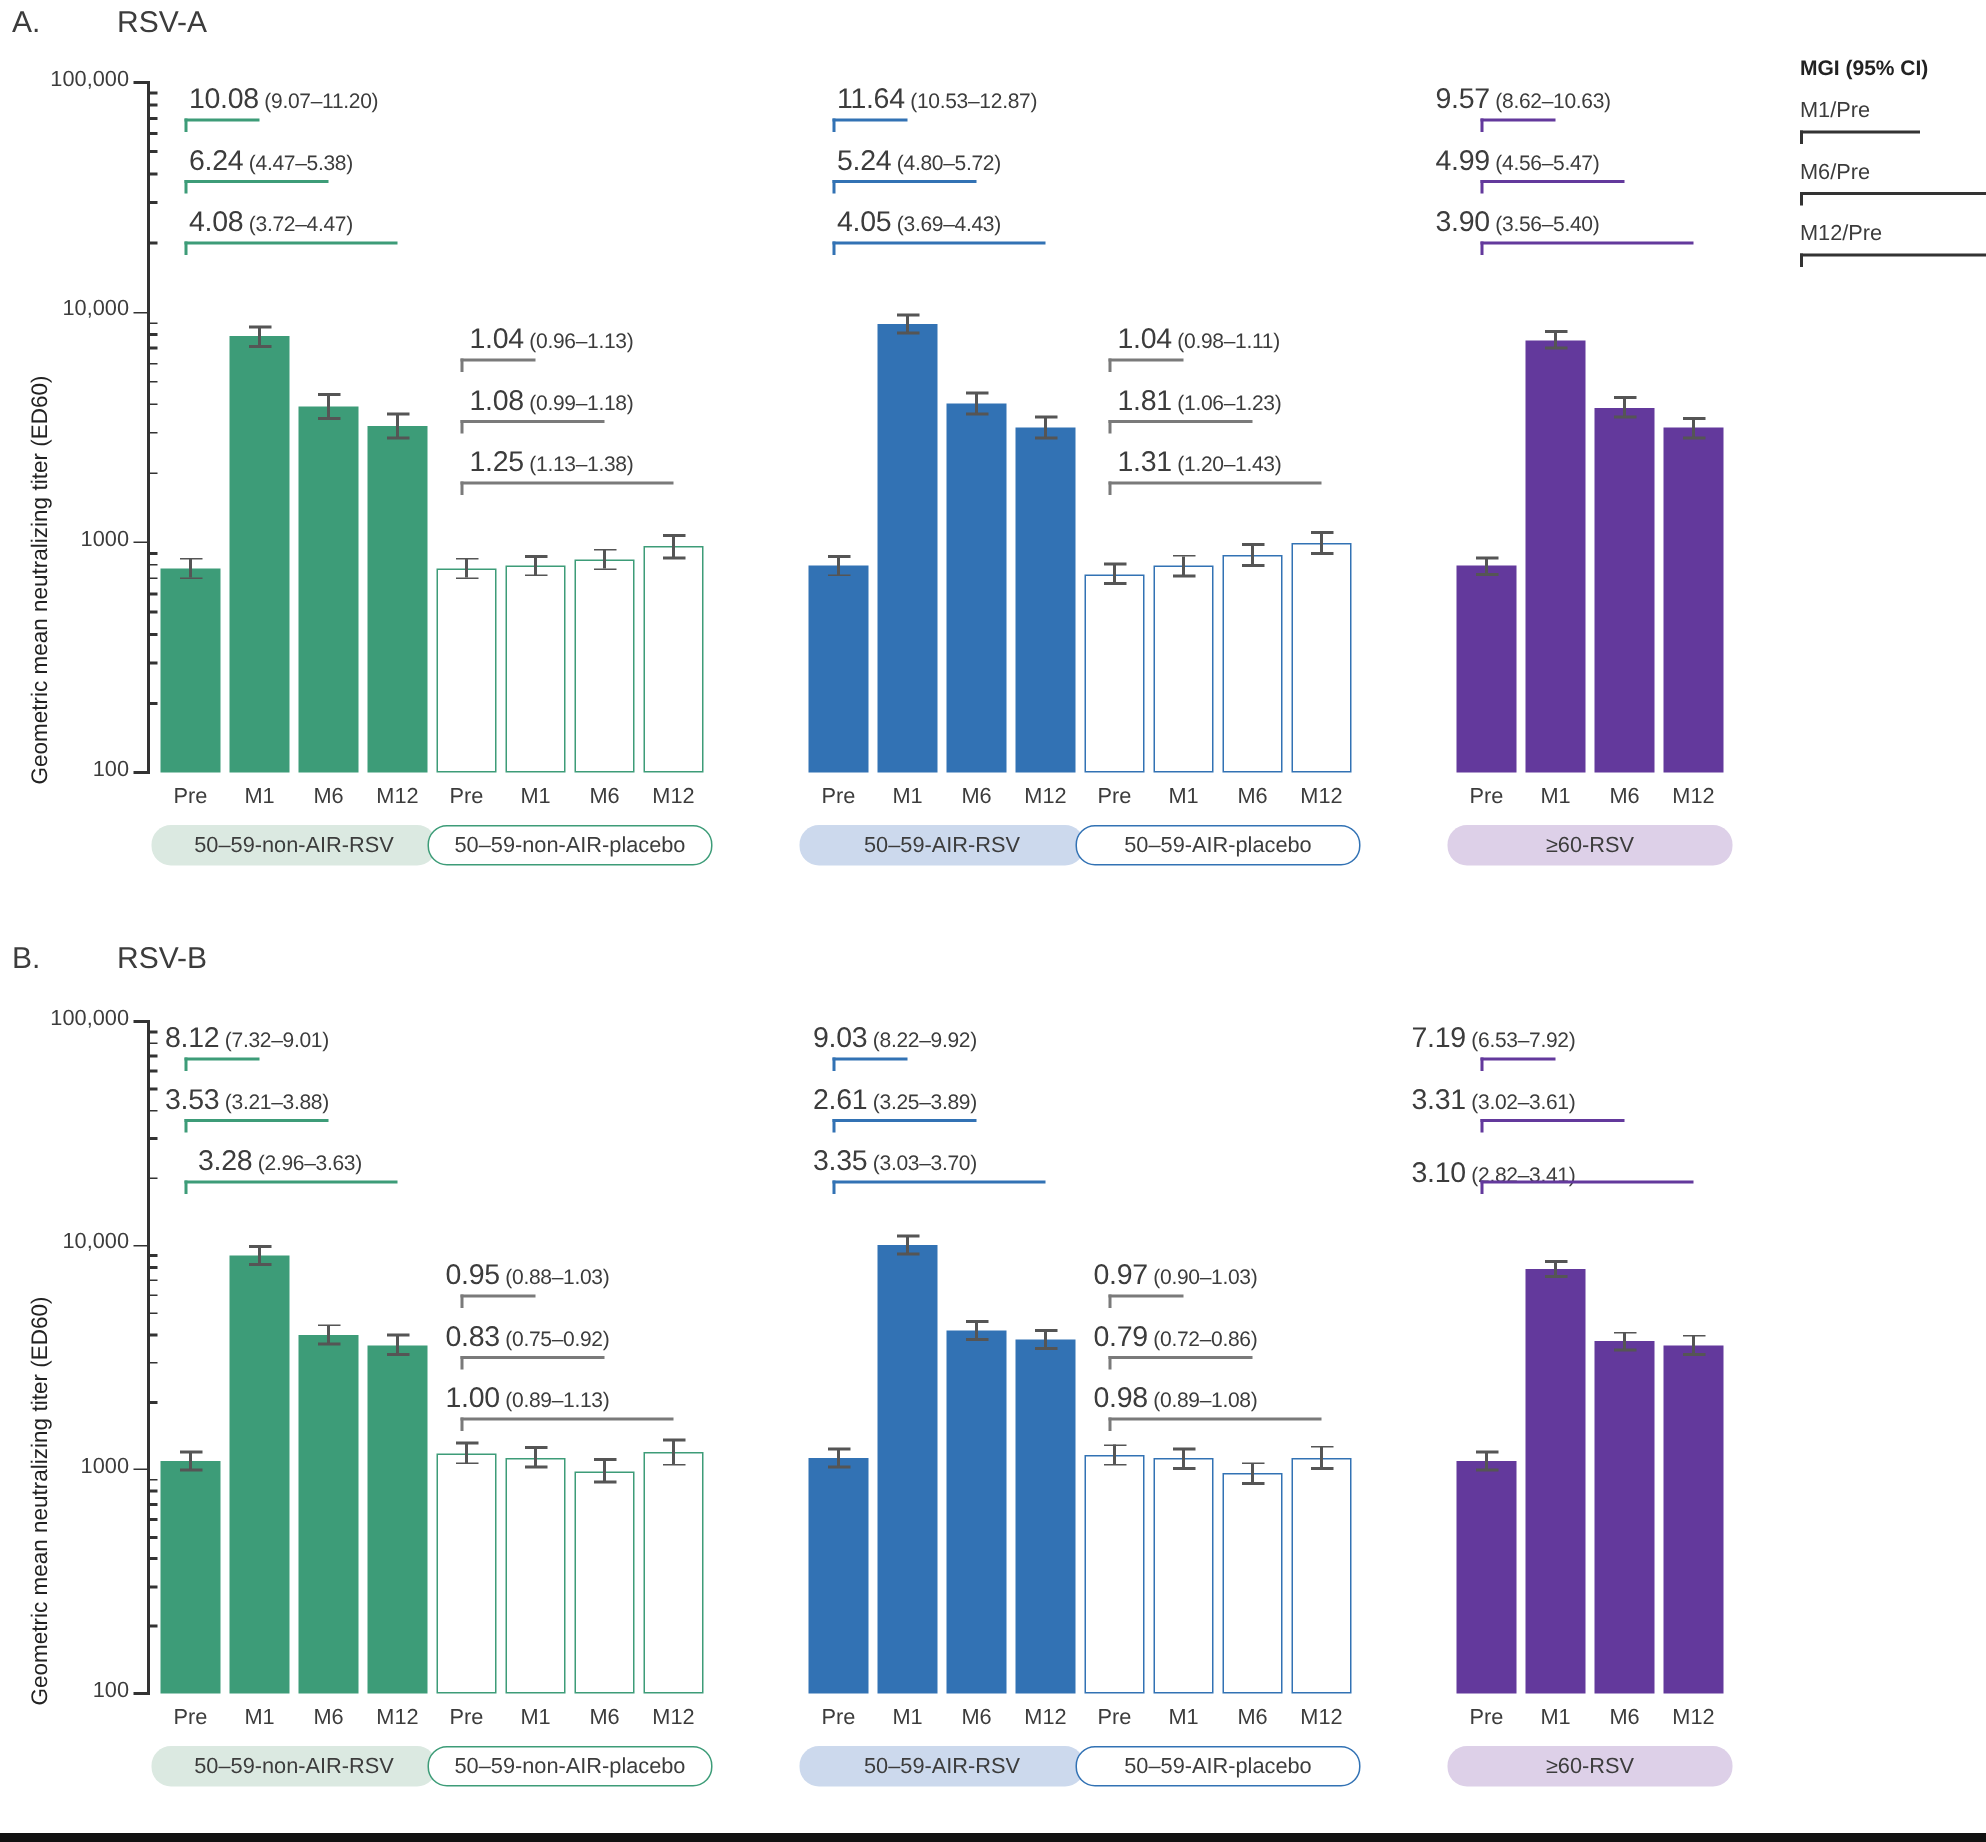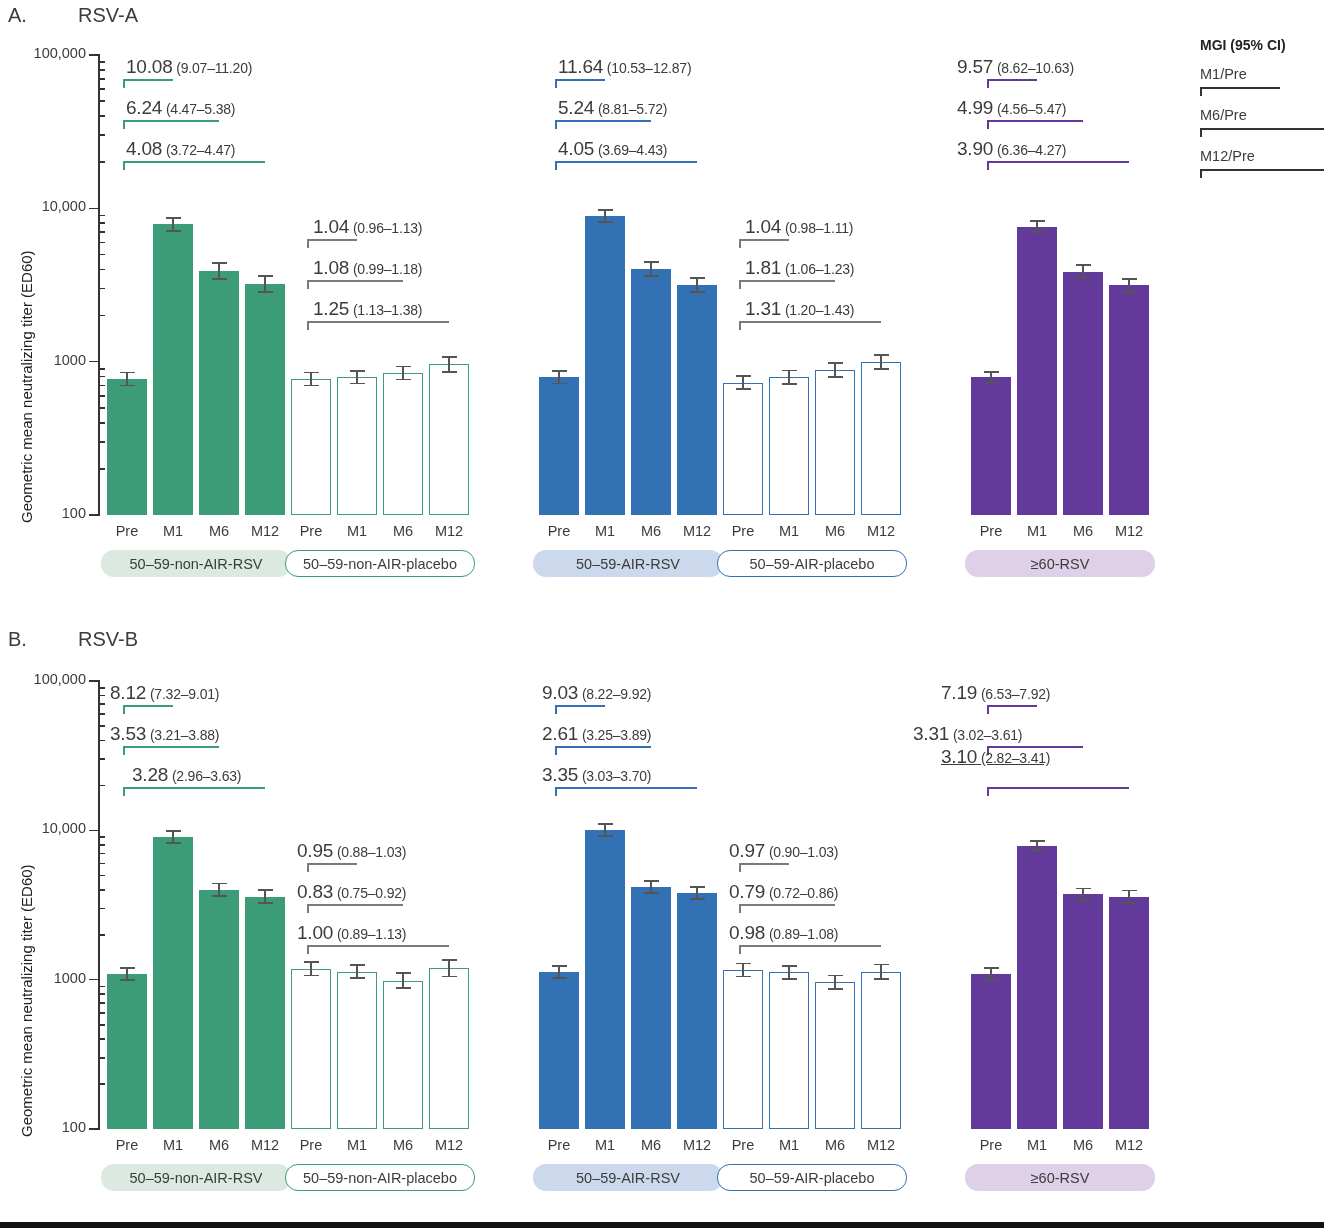--- a/index.html
+++ b/index.html
@@ -160,21 +160,21 @@
     <div class="errbar" style="left: 696.1px; top: 277.863px; height: 14.5293px;"></div>
     <div class="errcap" style="left: 689.5px; top: 276.963px;"></div>
     <div class="errcap" style="left: 689.5px; top: 291.493px;"></div>
     <div class="xtick" style="left: 669px; top: 523px; width: 56px;">M12</div>
     <div class="grouplabel" style="left: 533px; top: 550px; width: 190px; height: 27px; background: rgb(204, 217, 237); border: none;">50–59-AIR-RSV</div>
     <div class="mgi-val" style="left: 558px; top: 56px;"><span>11.64</span><span class="ci"> (10.53–12.87)</span></div>
     <div class="brk" style="left: 555px; top: 79px; width: 50px;">
       <div class="h" style="width: 50px; background: rgb(50, 114, 180);"></div>
       <div class="v" style="background: rgb(50, 114, 180);"></div>
     </div>
-    <div class="mgi-val" style="left: 558px; top: 97px;"><span>5.24</span><span class="ci"> (8.81–5.72)</span></div>
+    <div class="mgi-val" style="left: 558px; top: 97px;"><span>5.24</span><span class="ci"> (4.80–5.72)</span></div>
     <div class="brk" style="left: 555px; top: 120px; width: 96px;">
       <div class="h" style="width: 96px; background: rgb(50, 114, 180);"></div>
       <div class="v" style="background: rgb(50, 114, 180);"></div>
     </div>
     <div class="mgi-val" style="left: 558px; top: 138px;"><span>4.05</span><span class="ci"> (3.69–4.43)</span></div>
     <div class="brk" style="left: 555px; top: 161px; width: 142px;">
       <div class="h" style="width: 142px; background: rgb(50, 114, 180);"></div>
       <div class="v" style="background: rgb(50, 114, 180);"></div>
     </div>
     <div class="bar open" style="left: 723px; top: 382.624px; width: 40px; height: 132.376px; background: rgb(255, 255, 255); border: 1.8px solid rgb(50, 114, 180);"></div>
@@ -237,21 +237,21 @@
     <div class="mgi-val" style="left: 957px; top: 56px;"><span>9.57</span><span class="ci"> (8.62–10.63)</span></div>
     <div class="brk" style="left: 987px; top: 79px; width: 50px;">
       <div class="h" style="width: 50px; background: rgb(99, 57, 156);"></div>
       <div class="v" style="background: rgb(99, 57, 156);"></div>
     </div>
     <div class="mgi-val" style="left: 957px; top: 97px;"><span>4.99</span><span class="ci"> (4.56–5.47)</span></div>
     <div class="brk" style="left: 987px; top: 120px; width: 96px;">
       <div class="h" style="width: 96px; background: rgb(99, 57, 156);"></div>
       <div class="v" style="background: rgb(99, 57, 156);"></div>
     </div>
-    <div class="mgi-val" style="left: 957px; top: 138px;"><span>3.90</span><span class="ci"> (6.36–4.27)</span></div>
+    <div class="mgi-val" style="left: 957px; top: 138px;"><span>3.90</span><span class="ci"> (3.56–5.40)</span></div>
     <div class="brk" style="left: 987px; top: 161px; width: 142px;">
       <div class="h" style="width: 142px; background: rgb(99, 57, 156);"></div>
       <div class="v" style="background: rgb(99, 57, 156);"></div>
     </div>
     <div class="legend-title" style="left: 1200px; top: 37px;">MGI (95% CI)</div>
     <div class="legend-item" style="left: 1200px; top: 66px;">M1/Pre</div>
     <div class="brk" style="left: 1200px; top: 87px; width: 80px;">
       <div class="h" style="width: 80px; background: rgb(51, 51, 51);"></div>
       <div class="v" style="background: rgb(51, 51, 51);"></div>
     </div>
@@ -466,24 +466,24 @@
     <div class="errbar" style="left: 1128.1px; top: 262.411px; height: 12.2187px;"></div>
     <div class="errcap" style="left: 1121.5px; top: 261.511px;"></div>
     <div class="errcap" style="left: 1121.5px; top: 273.73px;"></div>
     <div class="xtick" style="left: 1101px; top: 509px; width: 56px;">M12</div>
     <div class="grouplabel" style="left: 965px; top: 536px; width: 190px; height: 27px; background: rgb(221, 208, 232); border: none;">≥60-RSV</div>
     <div class="mgi-val" style="left: 941px; top: 54px;"><span>7.19</span><span class="ci"> (6.53–7.92)</span></div>
     <div class="brk" style="left: 987px; top: 77px; width: 50px;">
       <div class="h" style="width: 50px; background: rgb(99, 57, 156);"></div>
       <div class="v" style="background: rgb(99, 57, 156);"></div>
     </div>
-    <div class="mgi-val" style="left: 913px; top: 95px;"><span>3.31</span><span class="ci"> (3.02–3.61)</span></div>
+    <div class="mgi-val" style="left: 941px; top: 95px;"><span>3.31</span><span class="ci"> (3.02–3.61)</span></div>
     <div class="brk" style="left: 987px; top: 118px; width: 96px;">
       <div class="h" style="width: 96px; background: rgb(99, 57, 156);"></div>
       <div class="v" style="background: rgb(99, 57, 156);"></div>
     </div>
-    <div class="mgi-val" style="left: 941px; top: 118px; text-decoration: underline;"><span>3.10</span><span class="ci"> (2.82–3.41)</span></div>
+    <div class="mgi-val" style="left: 941px; top: 144px;"><span>3.10</span><span class="ci"> (2.82–3.41)</span></div>
     <div class="brk" style="left: 987px; top: 159px; width: 142px;">
       <div class="h" style="width: 142px; background: rgb(99, 57, 156);"></div>
       <div class="v" style="background: rgb(99, 57, 156);"></div>
     </div>
   </div>
 <div class="bottom-rule"></div>
 
 </body></html>

